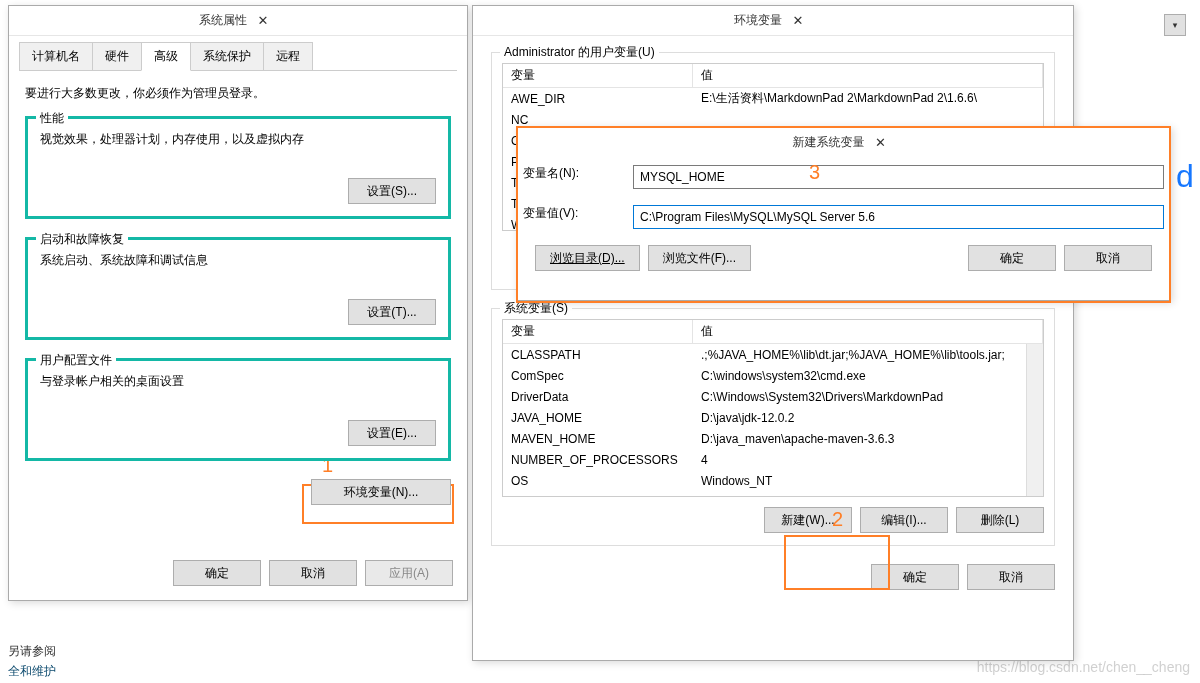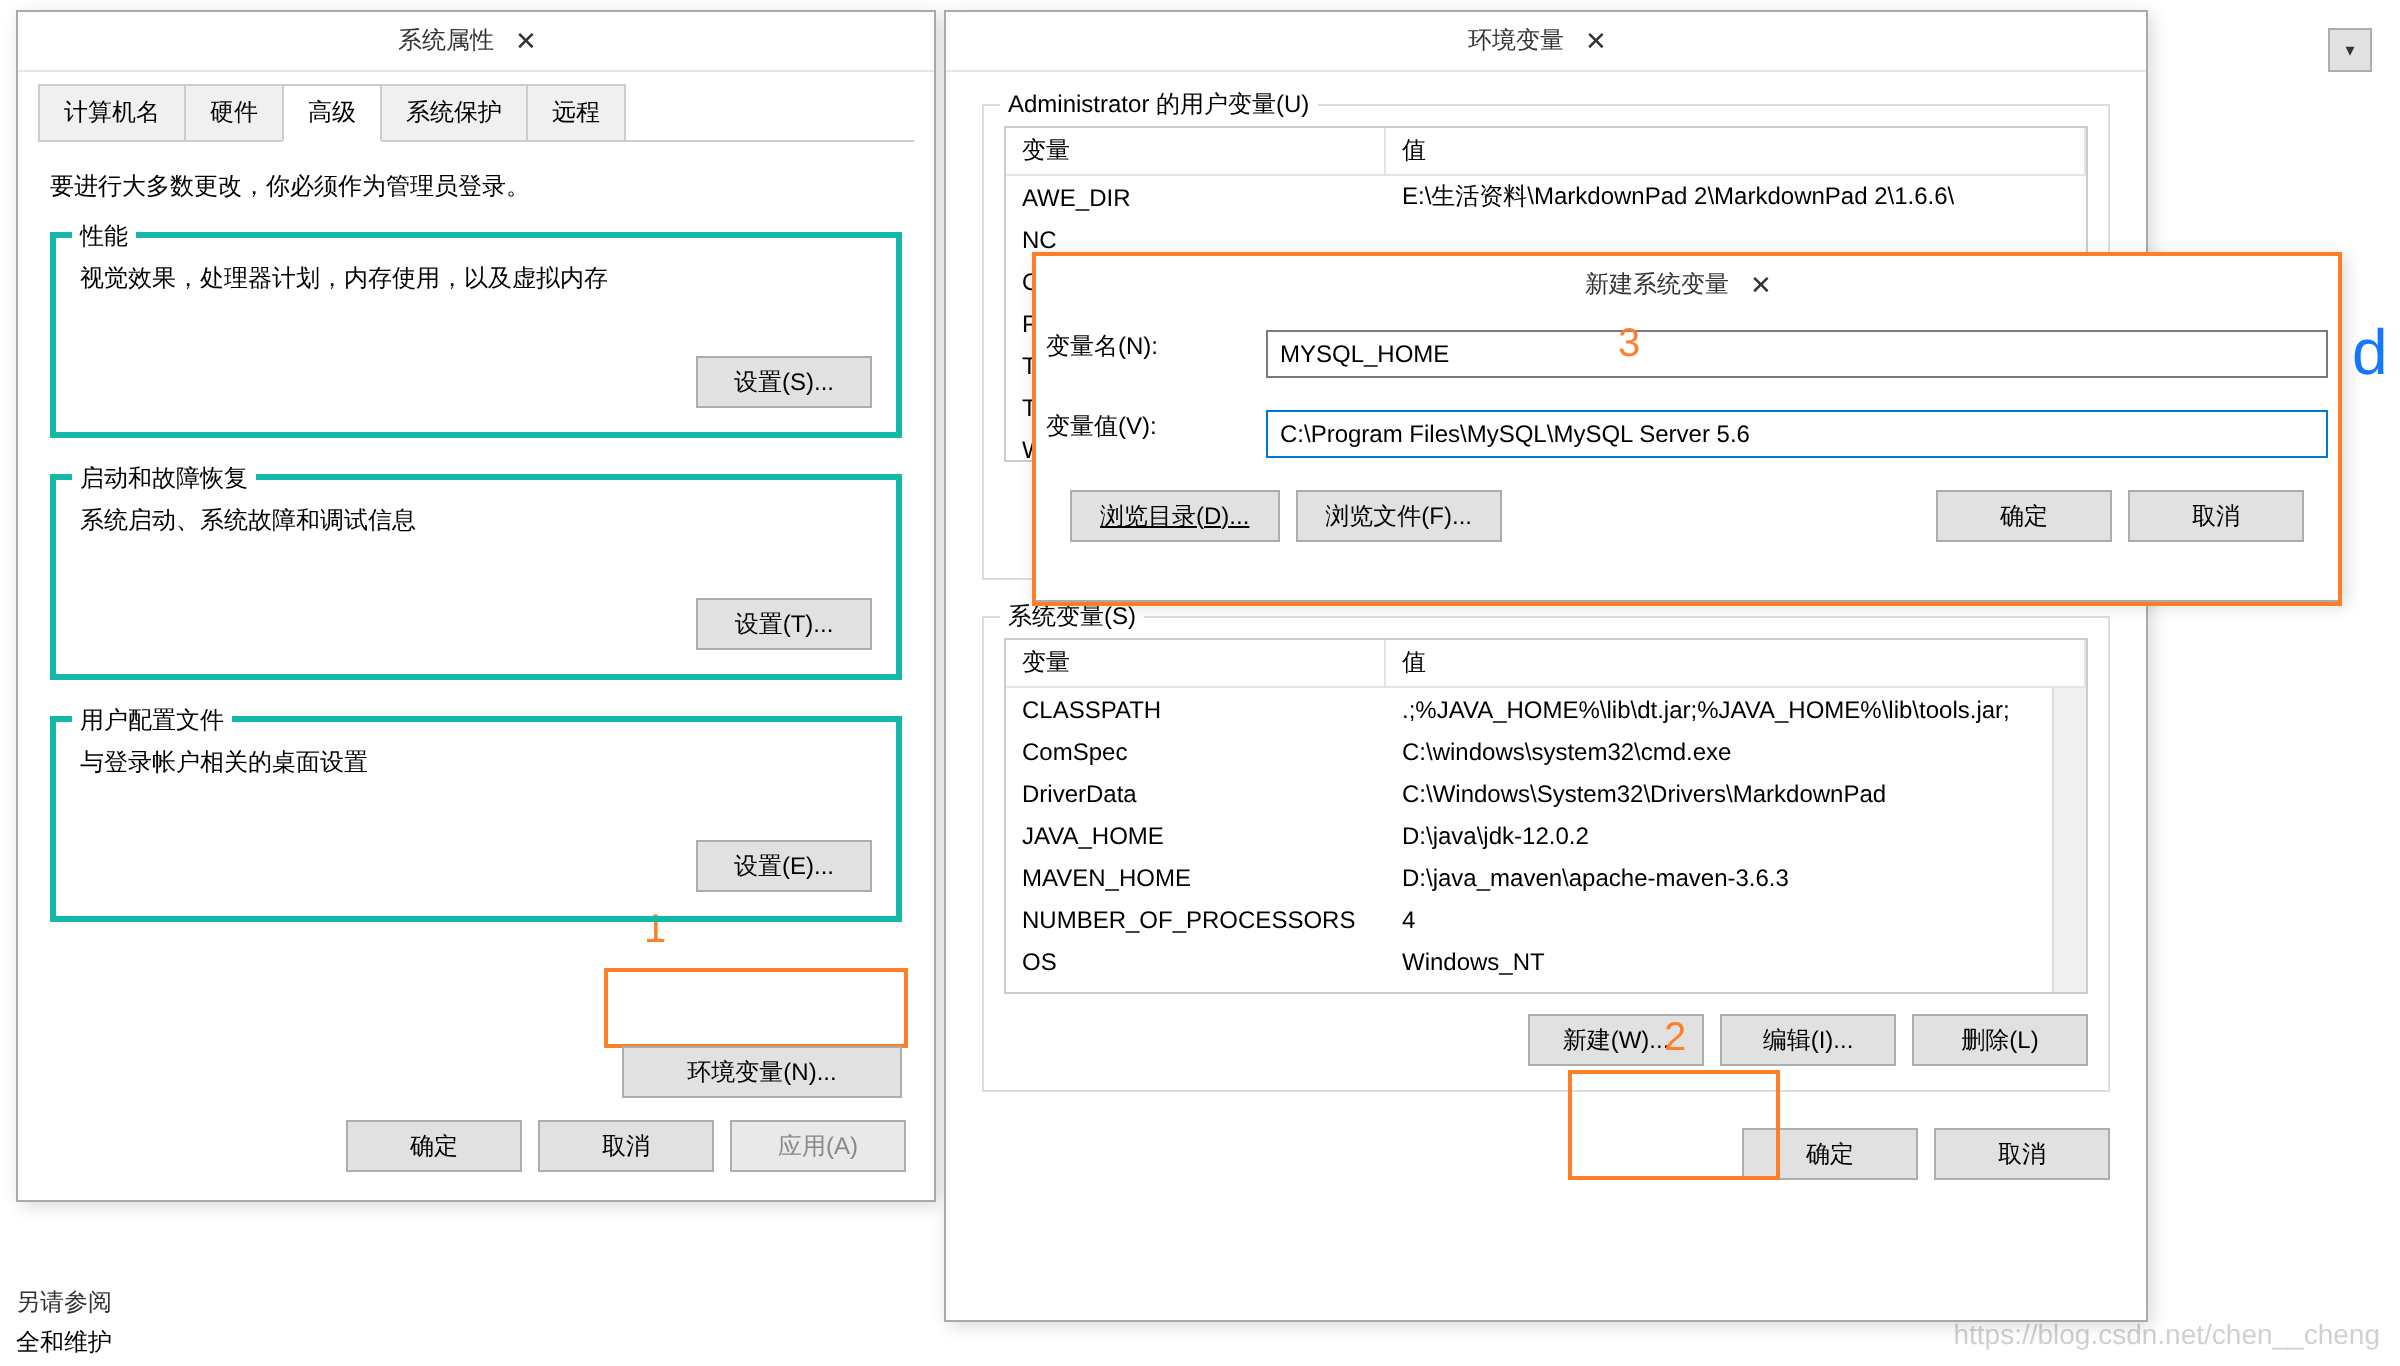--- a/index.html
+++ b/index.html
@@ -171,21 +171,21 @@
       position:absolute;
       color:#ff7f27;
       font-size:20px;
       font-weight:400;
       pointer-events:none;
     }
 
     
     .bg-link { position:absolute; left:8px; }
     .bg-link.l1 { top:643px; color:#333;}
-    .bg-link.l2 { top:663px; color:#000000; cursor:pointer;text-align:right;}
+    .bg-link.l2 { top:663px; color:#0c4a6e; cursor:pointer;text-align:right;}
     .watermark {
       position:absolute; right:10px; bottom:8px;
       color: rgba(120,120,120,0.35);
       font-size: 14px;
       pointer-events:none;
     }
     .bg-cutoff {
       position:absolute; right:0; top:158px;
       color:#1677ff; font-size:32px; font-weight:400;
       overflow:hidden; width:24px;
@@ -234,21 +234,21 @@
       <div class="right-btn"><button class="win">设置(T)...</button></div>
     </div>
 
     <div class="groupbox">
       <span class="legend">用户配置文件</span>
       <p class="desc">与登录帐户相关的桌面设置</p>
       <div class="right-btn"><button class="win">设置(E)...</button></div>
     </div>
 
     <div class="right-btn" style="margin:0 6px;">
-      <button class="win" style="min-width:140px;margin-top:44px;">环境变量(N)...</button>
+      <button class="win" style="min-width:140px;">环境变量(N)...</button>
     </div>
   </div>
   <div class="bottom-btns">
     <button class="win">确定</button>
     <button class="win">取消</button>
     <button class="win" disabled="">应用(A)</button>
   </div>
 </div>
 
 <div class="dialog envvars">

